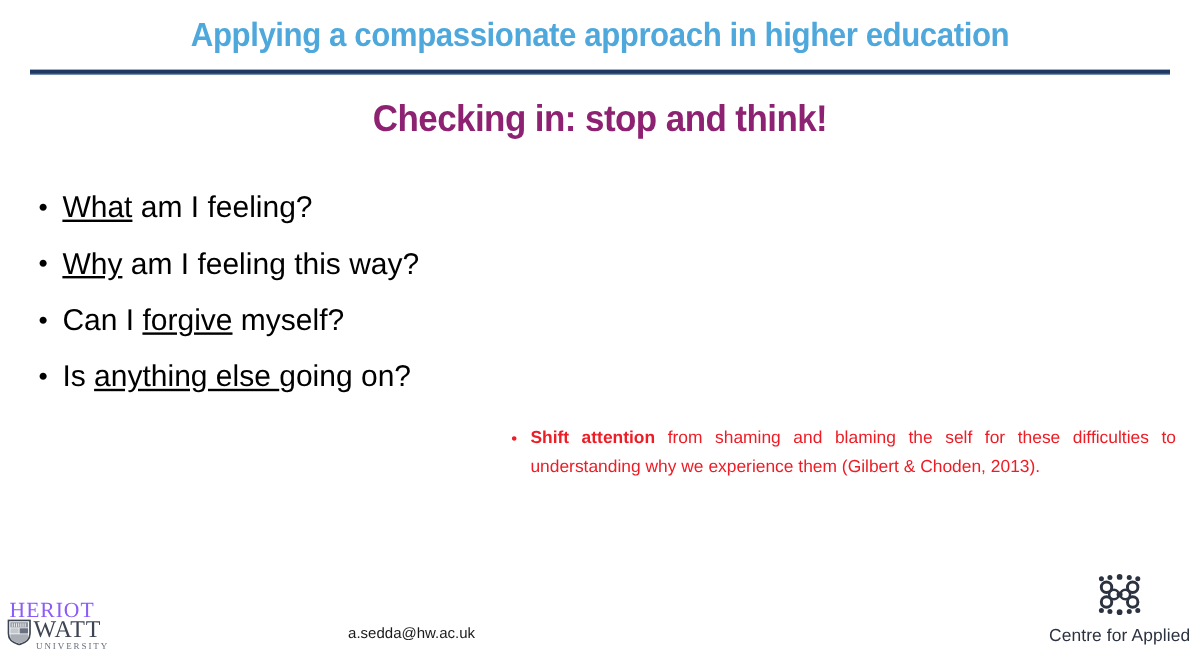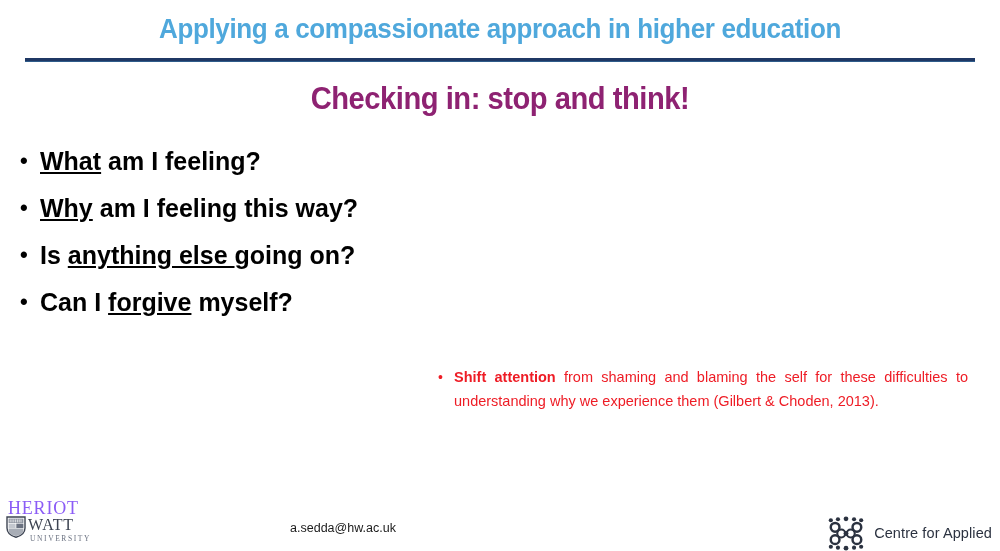--- a/index.html
+++ b/index.html
@@ -61,24 +61,23 @@
     transform-origin: center top;
     white-space: nowrap;
   }
 
   
   .main-list {
     position: absolute;
     top: 145px;
     left: 14px;
     width: 880px;
-    margin: 0;
+    margin: 12px;
     padding: 0;
     list-style: none;
-    font-weight: bold;
   }
   .main-list li {
     position: relative;
     padding-left: 26px;
     margin-bottom: 14px;
     font-size: 25px;
     line-height: 33px;
     color: #000000;
     font-family: "Liberation Sans", sans-serif;
   }
@@ -98,21 +97,21 @@
   .li-wide { width: 860px; }
 
   
   .red-block {
     position: absolute;
     top: 354px;
     left: 418px;
     width: 562px;
   }
   .red-list {
-    margin: 12px;
+    margin: 0;
     padding: 0;
     list-style: none;
   }
   .red-list li {
     position: relative;
     padding-left: 24px;
     font-size: 14.5px;
     line-height: 23.5px;
     color: #EE1C25;
     text-align: justify;
@@ -154,21 +153,21 @@
     left: 2px;
     top: 17px;
     width: 20px;
     height: 22px;
   }
   .hw-watt {
     position: absolute;
     left: 24px;
     top: 17px;
     font-family: "Liberation Serif", serif;
-    font-size: 16px;
+    font-size: 20px;
     line-height: 18px;
     letter-spacing: 0.8px;
     color: #3D4452;
   }
   .hw-univ {
     position: absolute;
     left: 26px;
     top: 36px;
     font-family: "Liberation Serif", serif;
     font-size: 7.5px;
@@ -189,24 +188,25 @@
     color: #1A1A1A;
     font-family: "Liberation Sans", sans-serif;
     padding-right: 130px;
     box-sizing: border-box;
   }
 
   
   .cabs-logo {
     position: absolute;
     right: 8px;
-    bottom: 0;
+    bottom: 12px;
     display: flex;
     align-items: center;
     gap: 9px;
+    flex-direction: column;
   }
   .cabs-mark { width: 38px; height: 36px; flex: none; }
   .cabs-text {
     font-family: "Liberation Sans", sans-serif;
     font-size: 14.5px;
     line-height: 17px;
     font-weight: normal;
     color: #2B3240;
     letter-spacing: 0.1px;
     white-space: nowrap;
@@ -221,24 +221,24 @@
 <div class="slide-heading">Checking in: stop and think!</div>
 
 <ul class="main-list">
   <li>
     <span></span><span class="u">What</span><span> am I feeling?</span>
   </li>
   <li>
     <span></span><span class="u">Why</span><span> am I feeling this way?</span>
   </li>
   <li>
+    <span>Can I </span><span class="u">forgive</span><span> myself?</span>
+  </li>
+  <li>
     <span>Is </span><span class="u">anything else </span><span>going on?</span>
-  </li>
-  <li>
-    <span>Can I </span><span class="u">forgive</span><span> myself?</span>
   </li>
 </ul>
 
 <div class="red-block">
   <ul class="red-list">
     <li><b>Shift attention</b><span> from shaming and blaming the self for these difficulties to understanding why we experience them (Gilbert &amp; Choden, 2013).</span></li>
   </ul>
 </div>
 
 <div class="hw-logo">

